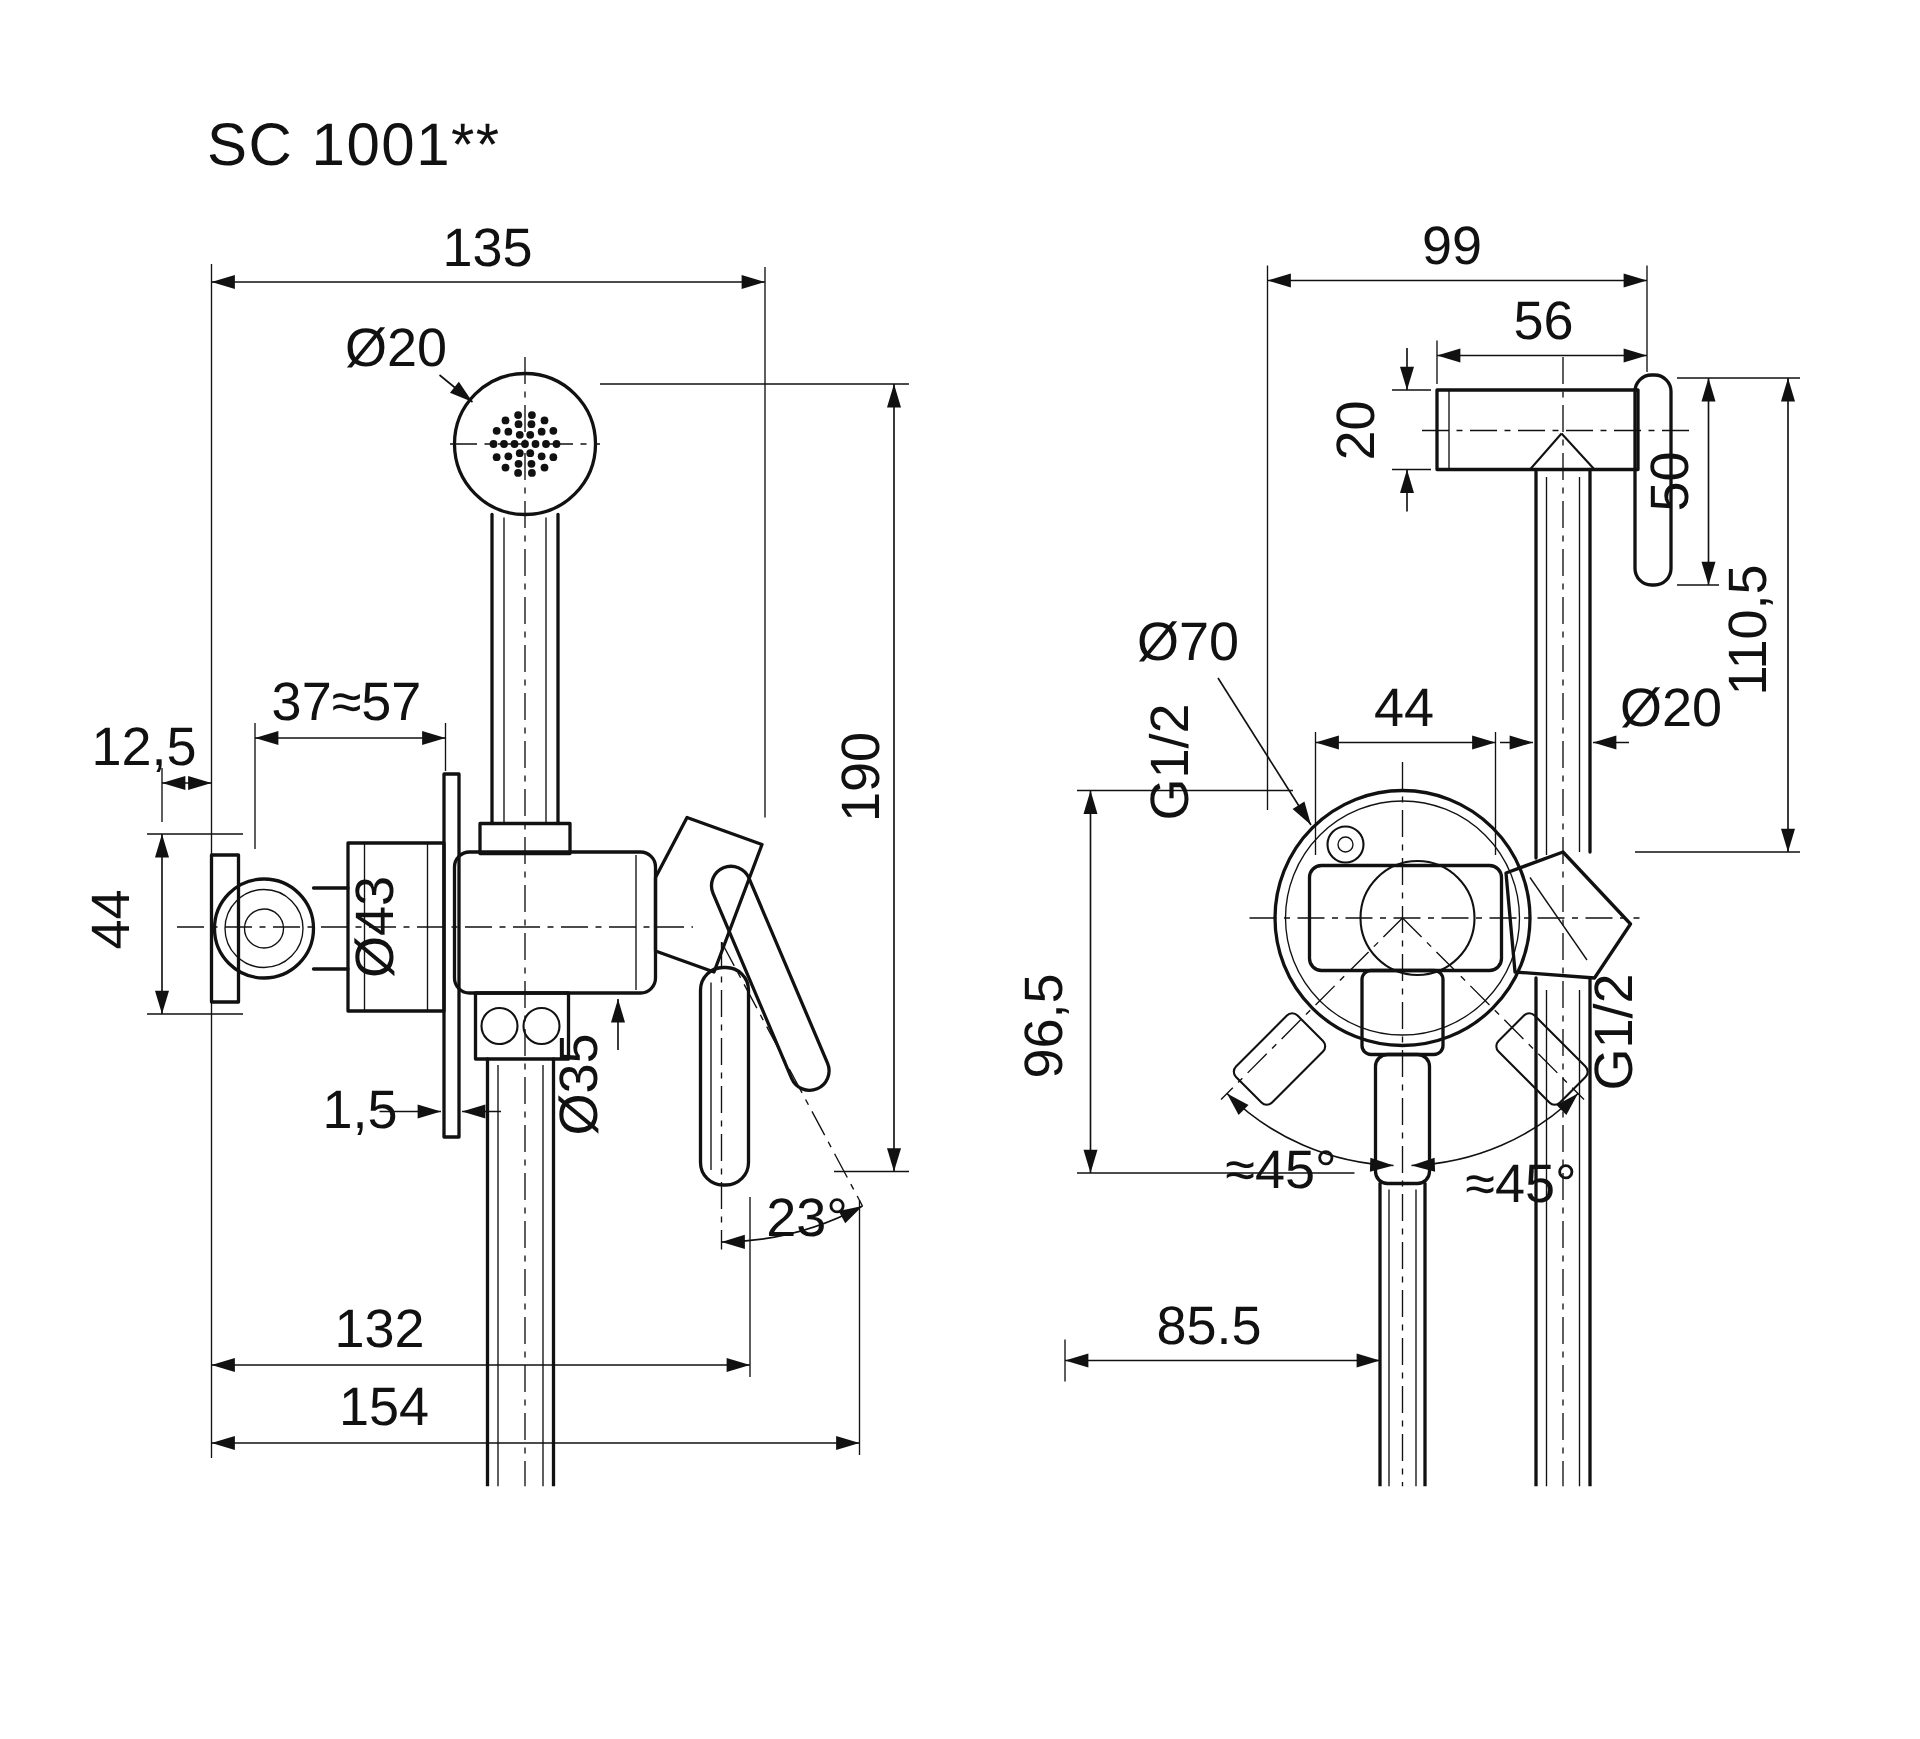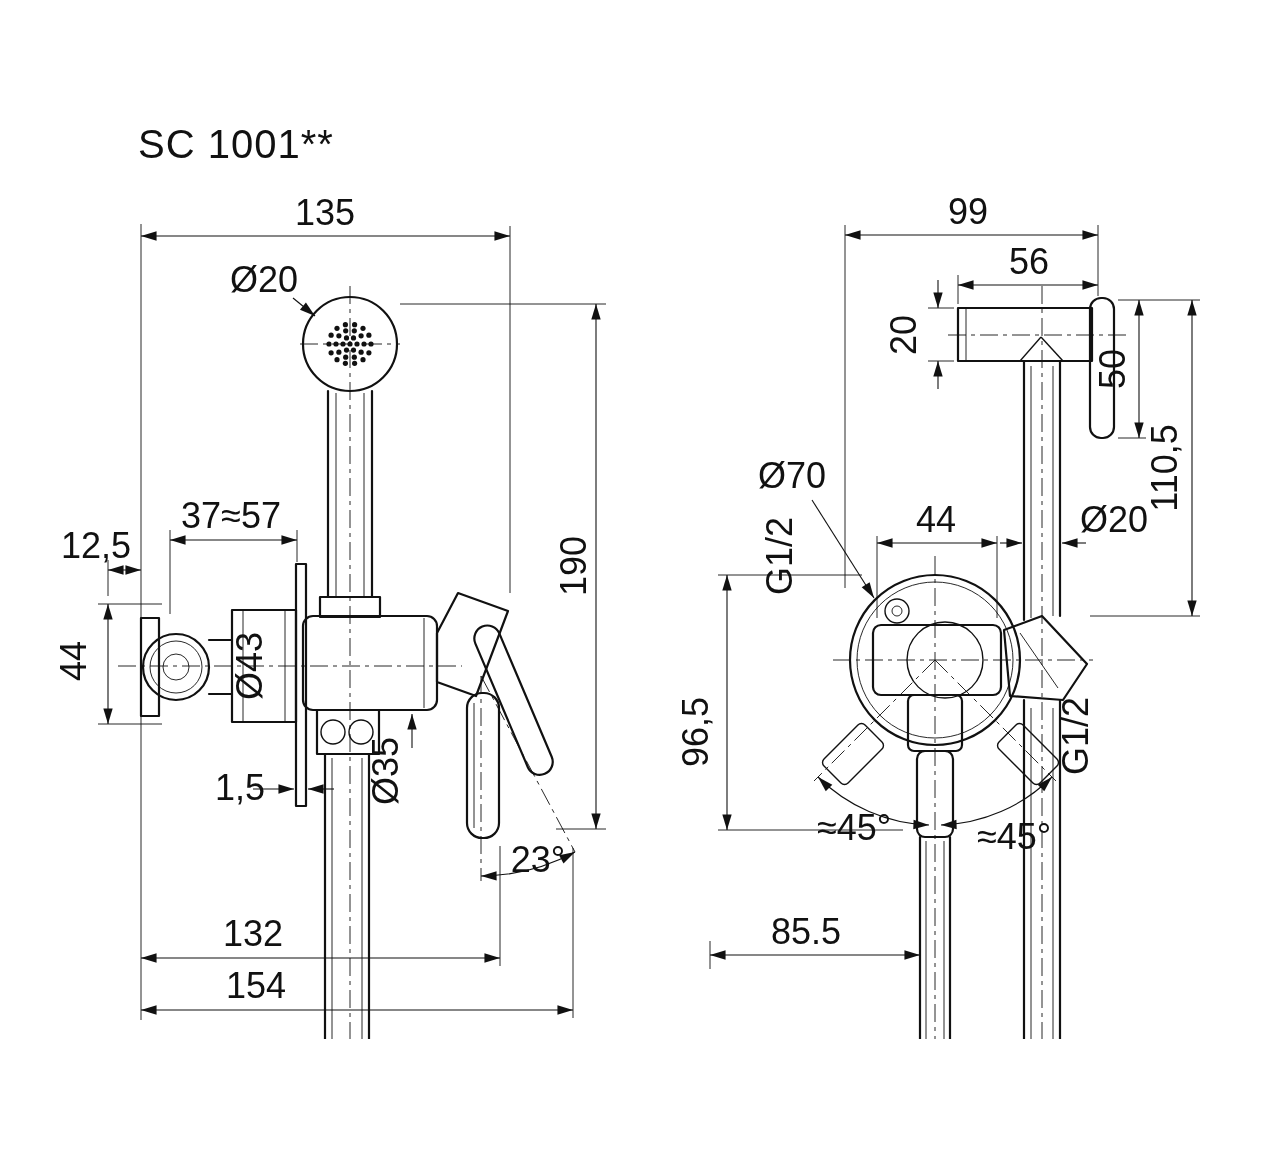--- a/index.html
+++ b/index.html
@@ -1,16 +1,16 @@
 <!DOCTYPE html>
 <html><head>
 <meta charset="utf-8">
 <style>
   html,body{margin:0;padding:0;background:#fff;}
-  .page{width:1280px;height:991px;background:#fff;position:relative;overflow:hidden;margin-top:48px;}
+  .page{width:1280px;height:991px;background:#fff;position:relative;overflow:hidden;}
   svg{display:block;}
   text{font-family:"Liberation Sans","DejaVu Sans",sans-serif;font-size:36px;fill:#111;}
   .title-text{font-size:40px;letter-spacing:1px;}
   .outline{fill:none;stroke:#111;stroke-width:2.2;stroke-linejoin:round;stroke-linecap:round;}
   .mid{fill:none;stroke:#111;stroke-width:1.4;}
   .inner{fill:none;stroke:#111;stroke-width:0.9;}
   .dim{fill:none;stroke:#111;stroke-width:1.1;}
   .ext{fill:none;stroke:#111;stroke-width:0.9;}
   .cl{fill:none;stroke:#111;stroke-width:0.9;stroke-dasharray:18 5 4 5;}
   .dot{fill:#111;stroke:none;}

